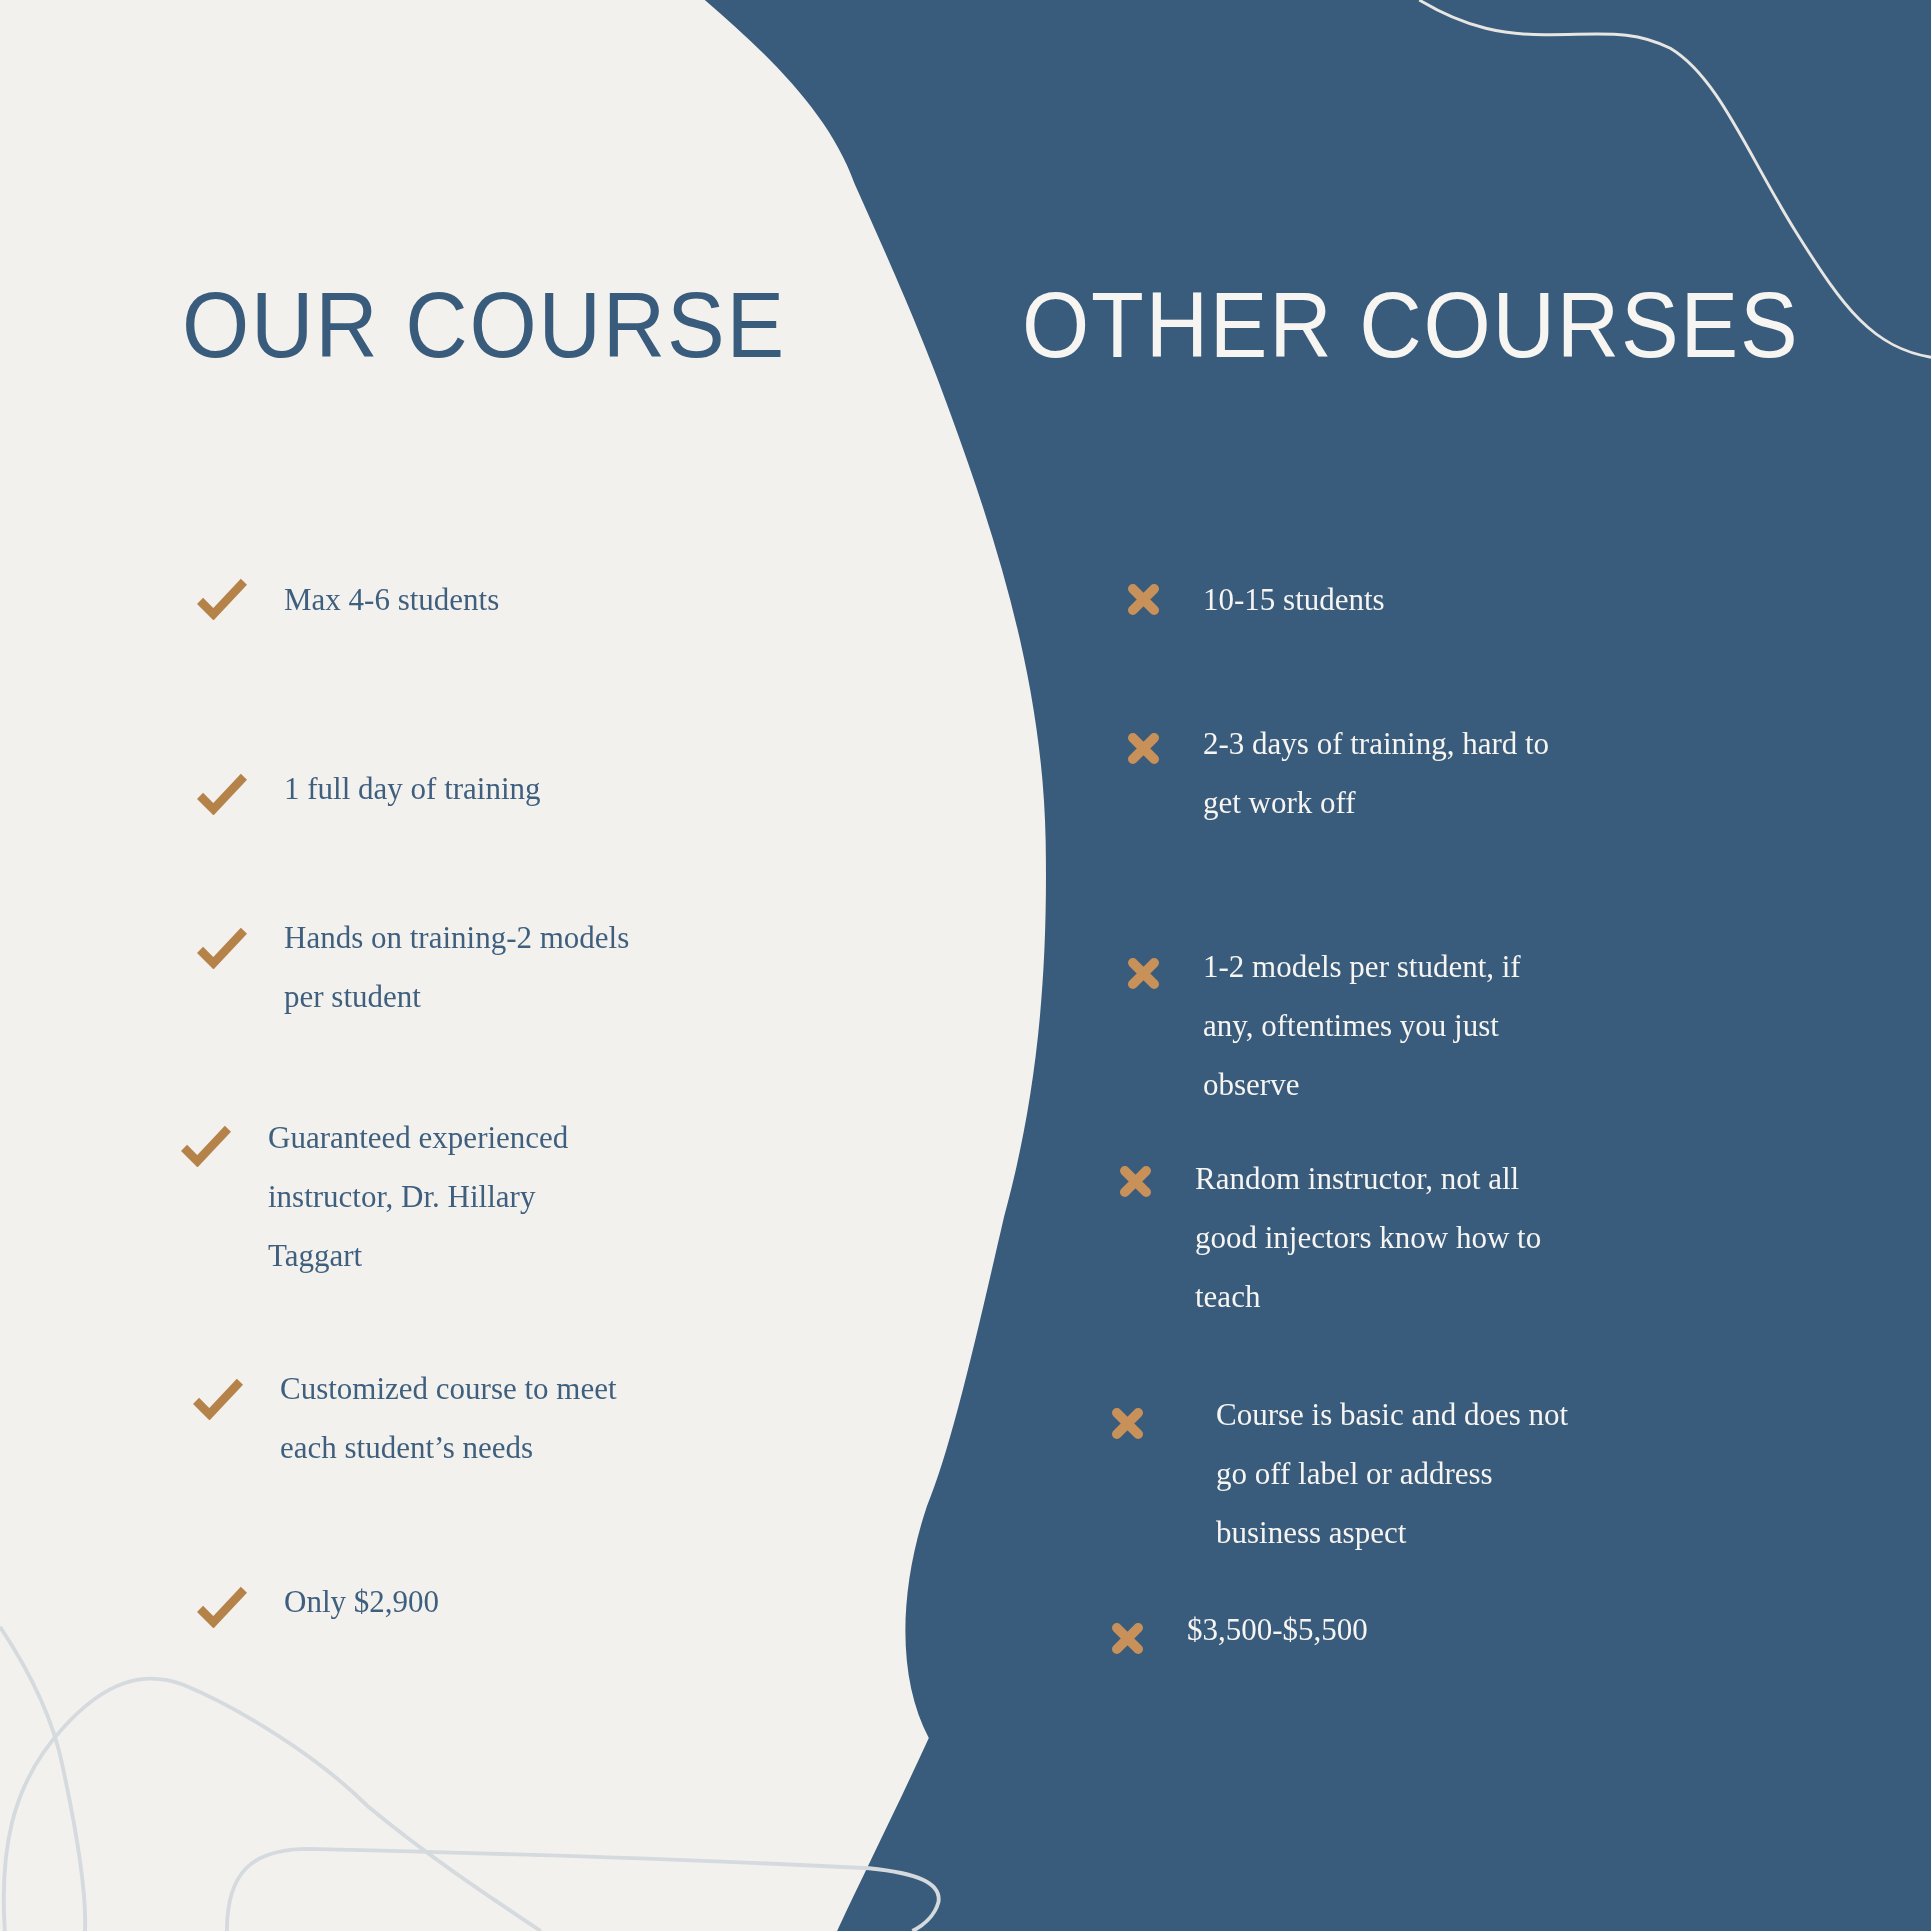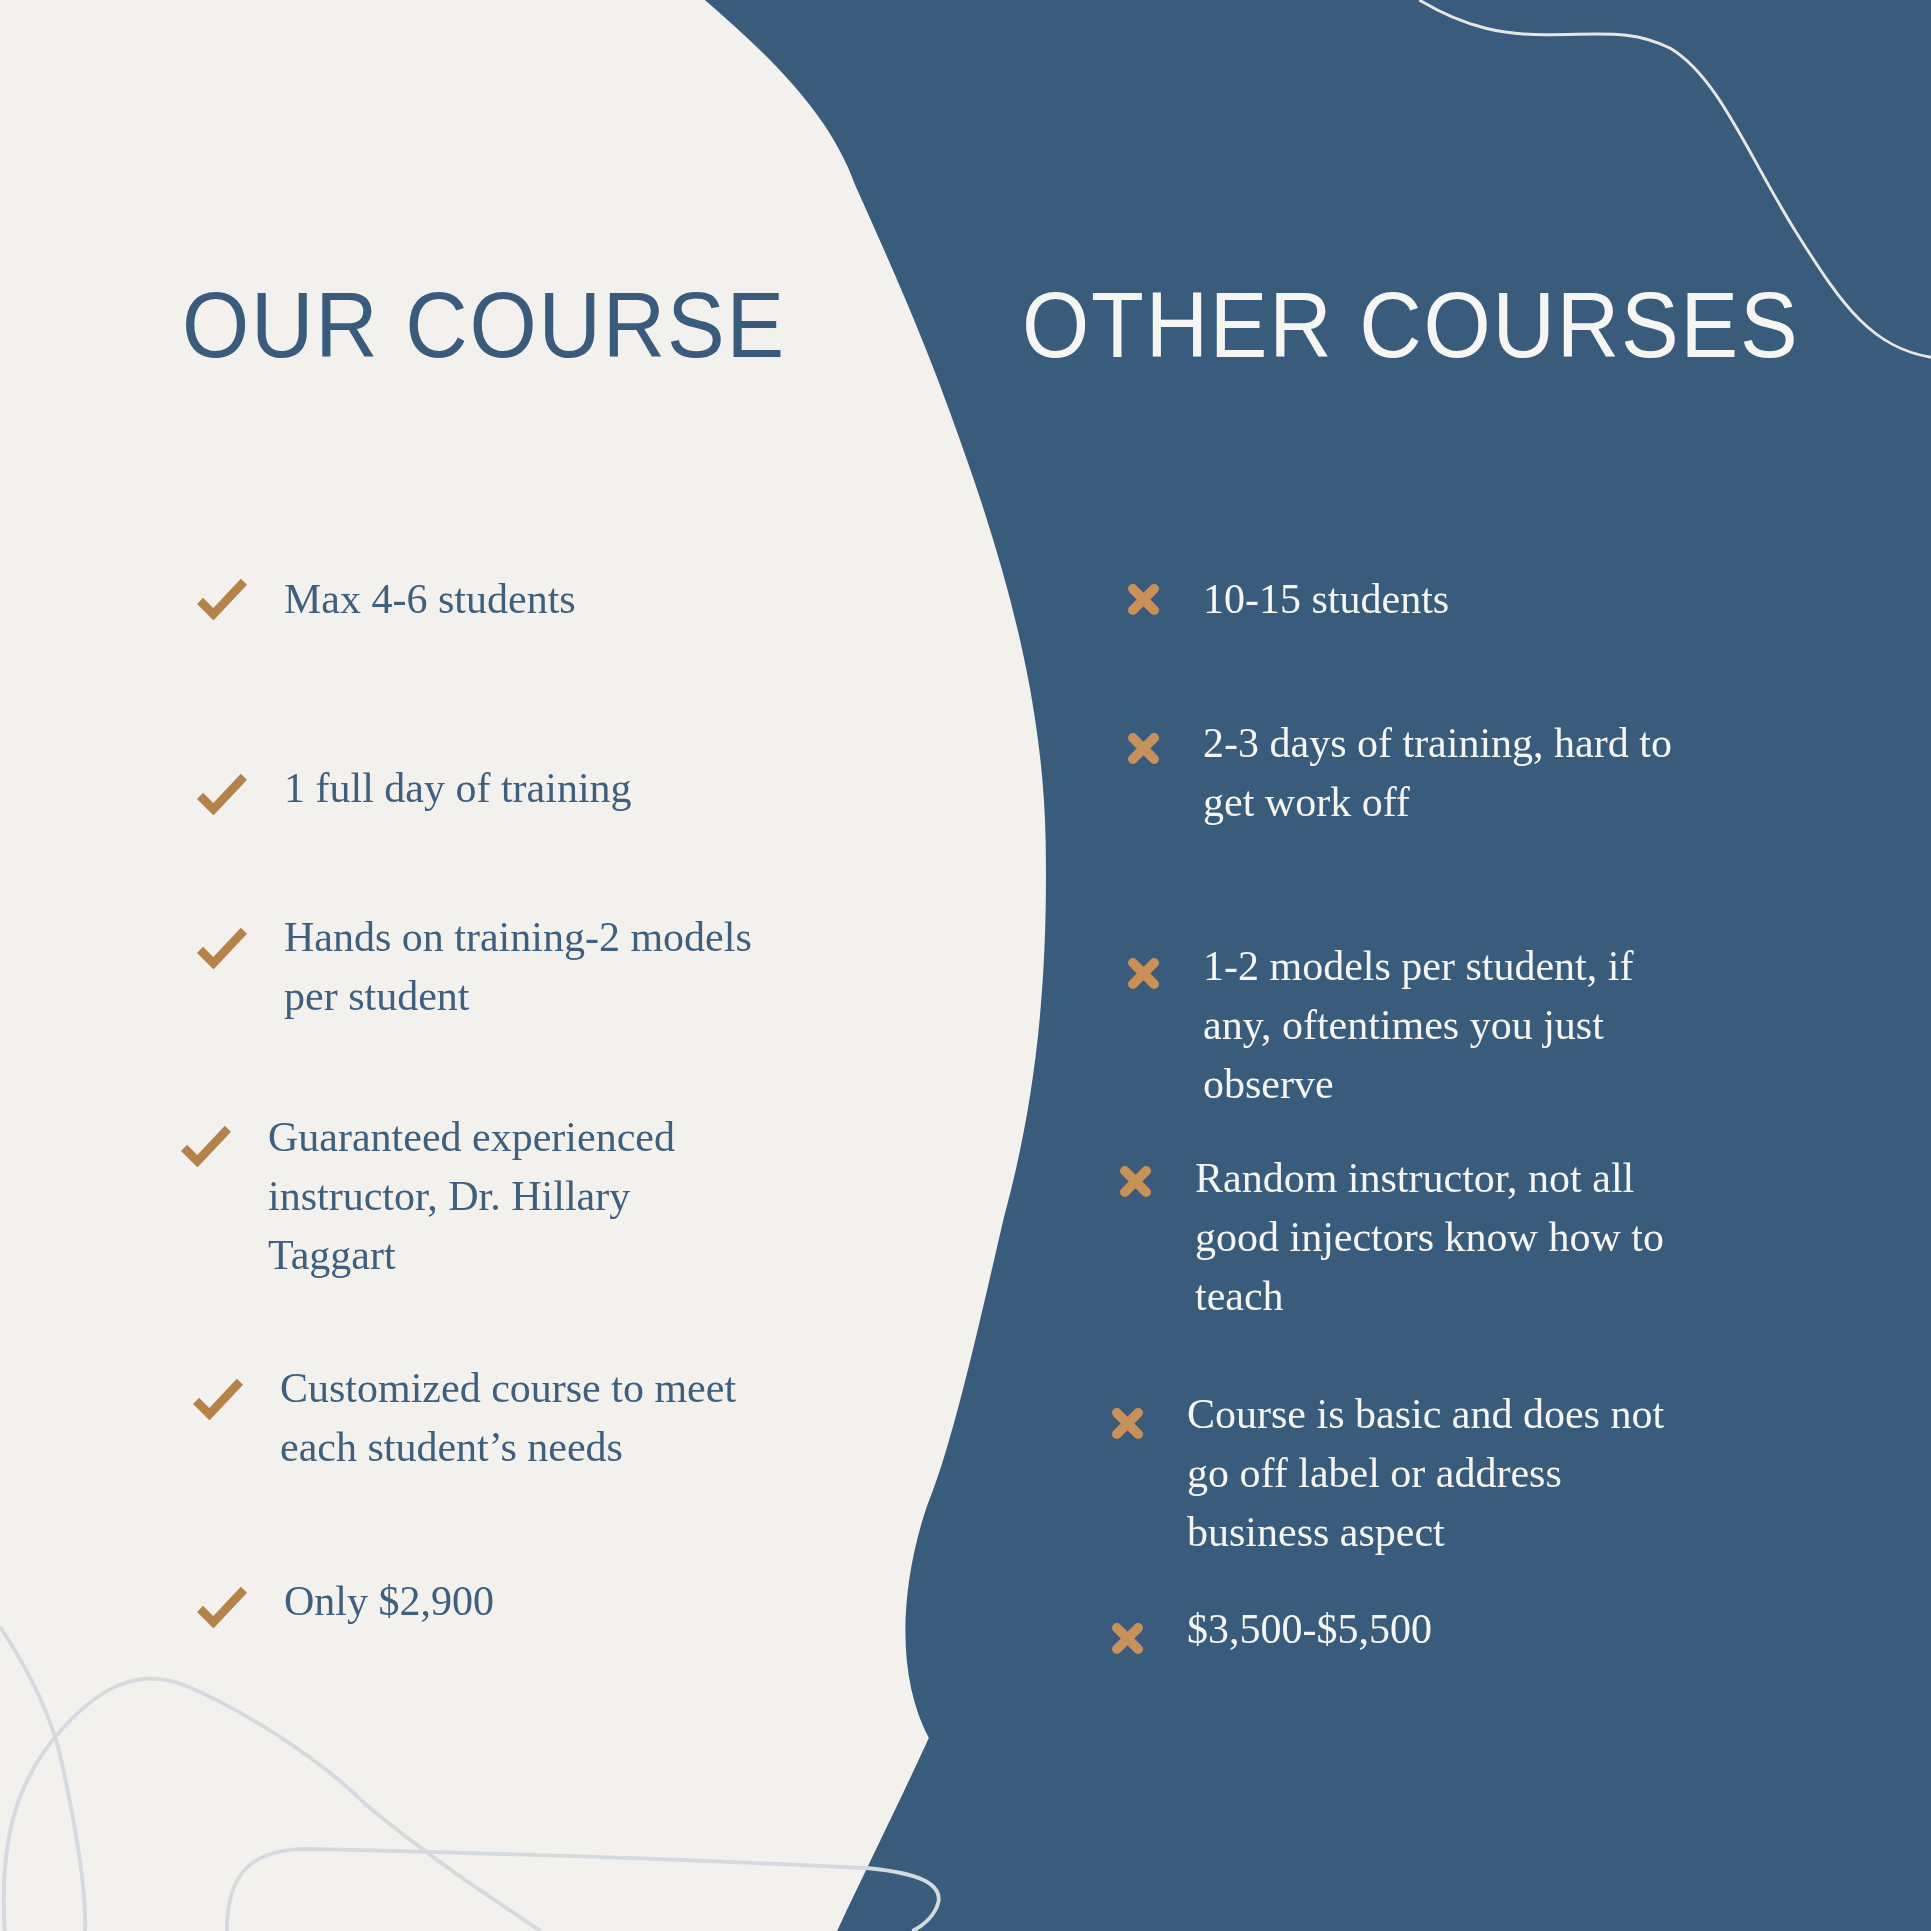--- a/index.html
+++ b/index.html
@@ -16,21 +16,21 @@
       transform: scaleX(0.93); transform-origin: left center;
       line-height: 106px; white-space: nowrap;
     }
     .title.ours { left: 182px; color: #3A5C7C; }
     .title.others { left: 1022px; color: #F7F5F2; }
     .item {
       position: absolute; display: flex; align-items: flex-start;
     }
     .item .text {
       font-family: "Liberation Serif", "DejaVu Serif", serif;
-      font-size: 42px; line-height: 59px; white-space: pre-line;
+      font-size: 31px; line-height: 59px; white-space: pre-line;
     }
     .ours-item .text { color: #3E5F7E; }
     .others-item .text { color: #F7F5F2; }
     .icon { flex: 0 0 auto; display: inline-block; position: relative; }
     .icon svg { display: block; }
   </style>
 </head>
 <body>
 
 <svg class="bg-svg" viewBox="0 0 2000 2000" xmlns="http://www.w3.org/2000/svg">
@@ -141,21 +141,21 @@
 <div class="item others-item" style="left:1120px; top:1149px;">
   <span class="icon" style="margin-top:17.4px; margin-right:44px;">
     <svg width="31" height="31" viewBox="0 0 32 32">
         <path d="M5 5 L27 27 M27 5 L5 27" stroke="#C8915A" stroke-width="10" stroke-linecap="round"></path>
       </svg>
   </span>
   <span class="text">Random instructor, not all
 good injectors know how to
 teach</span>
 </div>
-<div class="item others-item" style="left:1112px; top:1385px;">
+<div class="item others-item" style="left:1112px; top:1385px;gap:29px;">
   <span class="icon" style="margin-top:23px; margin-right:44px;">
     <svg width="31" height="31" viewBox="0 0 32 32">
         <path d="M5 5 L27 27 M27 5 L5 27" stroke="#C8915A" stroke-width="10" stroke-linecap="round"></path>
       </svg>
   </span>
   <span class="text">Course is basic and does not
 go off label or address
 business aspect</span>
 </div>
 <div class="item others-item" style="left:1112px; top:1600px;">

